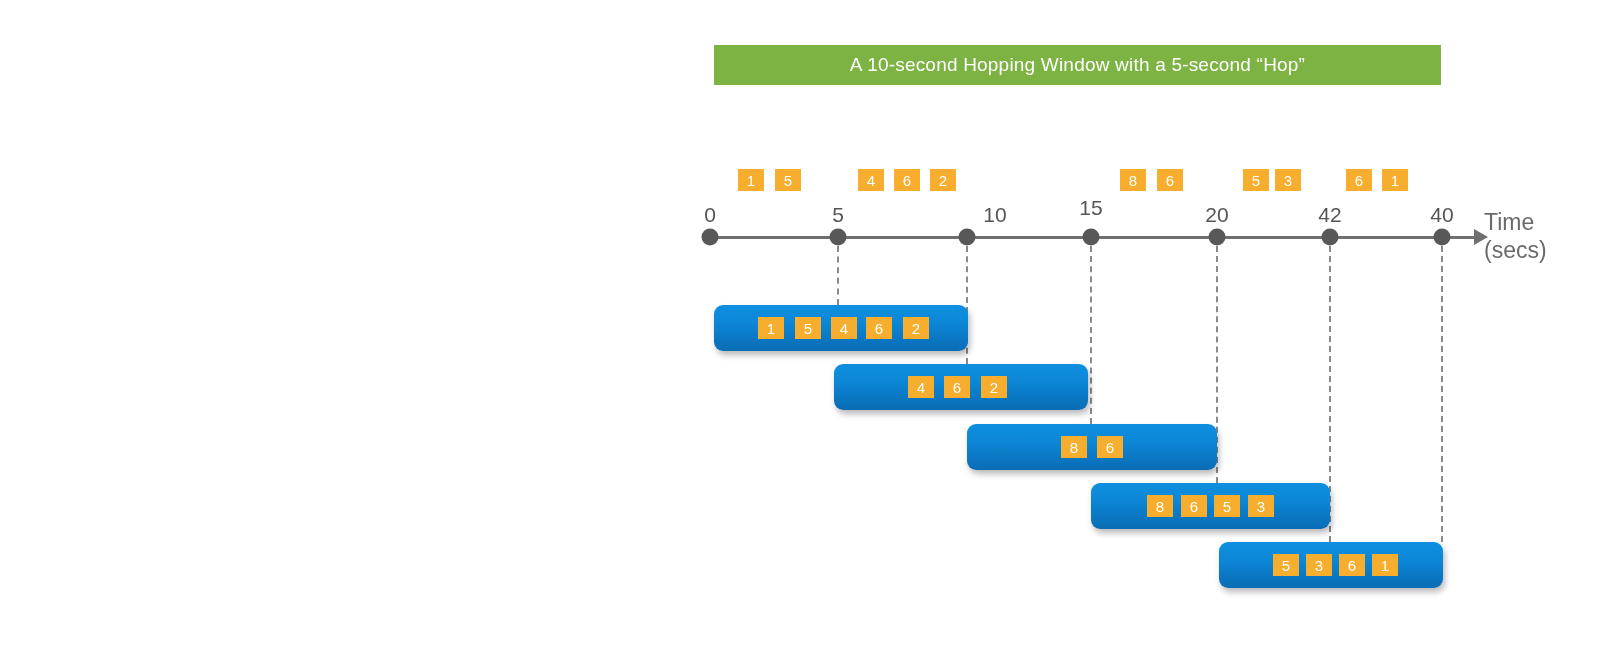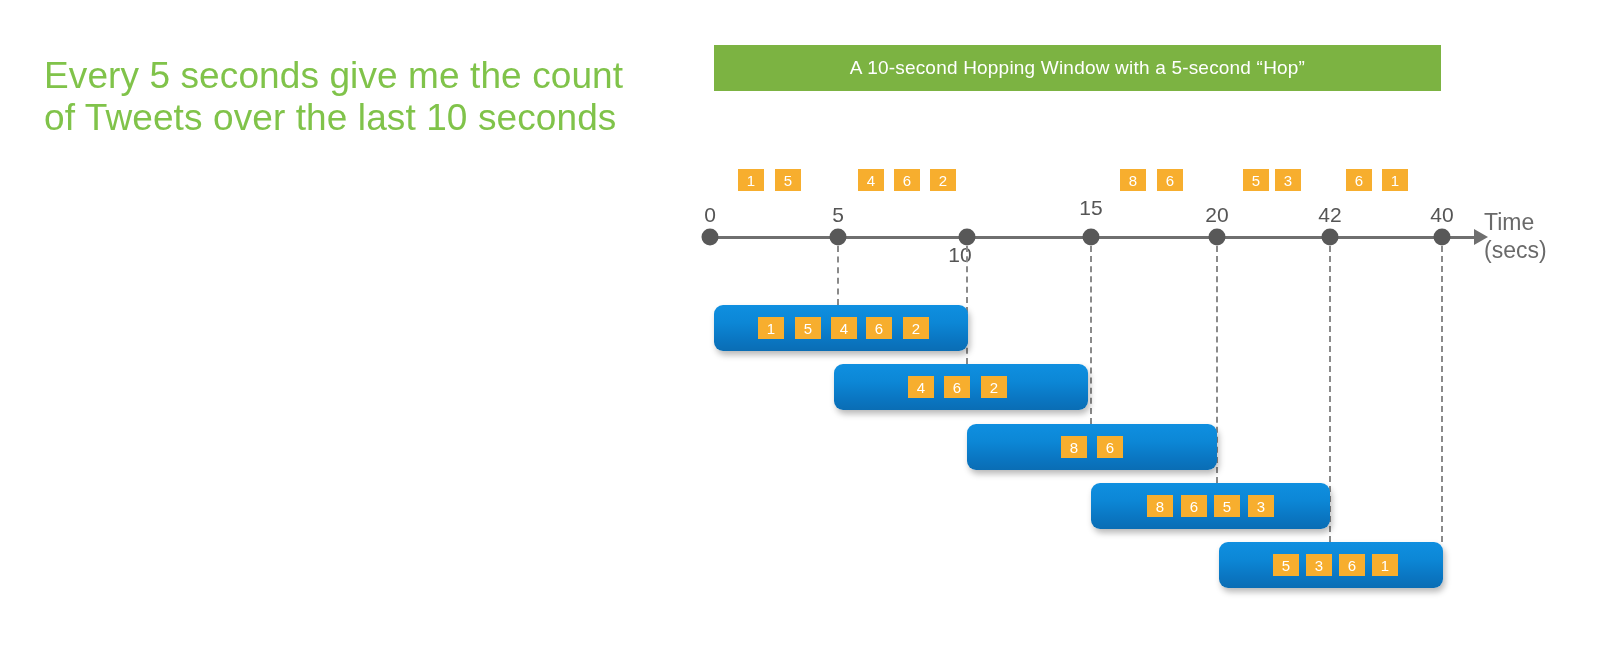--- a/index.html
+++ b/index.html
@@ -22,21 +22,21 @@
     line-height:42px;
     font-weight:400;
     letter-spacing:0.1px;
     white-space:pre-wrap;
   }
 
   
   .banner{
     position:absolute;
     left:714px; top:45px;
-    width:727px; height:46px;
+    width:727px; height:40px;
     background:#7CB342;
     display:flex; align-items:center; justify-content:center;
   }
   .banner-text{
     color:#ffffff;
     font-size:19px;
     font-weight:400;
     letter-spacing:.2px;
     white-space:nowrap;
   }
@@ -111,41 +111,40 @@
     font-size:15px;
     display:flex;align-items:center;justify-content:center;
     line-height:1;
   }
 </style>
 </head>
 <body>
 
 <div id="stage">
 
-  <div class="headline">Every 5 seconds give me the count of Tweets over the last 10 seconds</div>
 
   <div class="banner">
     <span class="banner-text">A 10-second Hopping Window with a 5-second “Hop”</span>
   </div>
 
   <div>
     <div class="axis-line"></div>
     <div class="axis-arrow"></div>
     <div class="time-label">
       <div>Time</div>
       <div>(secs)</div>
     </div>
   </div>
 
   <div id="ticks-layer">
       <div class="tick-label" style="left: 710px; top: 203px;">0</div>
       <div class="tick-dot" style="left: 710px; top: 237px;"></div>
       <div class="tick-label" style="left: 838px; top: 203px;">5</div>
       <div class="tick-dot" style="left: 838px; top: 237px;"></div>
-      <div class="tick-label" style="left: 960px; top: 203px; margin-top: 40px;">10</div>
+      <div class="tick-label" style="left: 995px; top: 203px;">10</div>
       <div class="tick-dot" style="left: 967px; top: 237px;"></div>
       <div class="tick-label" style="left: 1091px; top: 196px;">15</div>
       <div class="tick-dot" style="left: 1091px; top: 237px;"></div>
       <div class="tick-label" style="left: 1217px; top: 203px; text-align: right;">20</div>
       <div class="tick-dot" style="left: 1217px; top: 237px;"></div>
       <div class="tick-label" style="left: 1330px; top: 203px;">42</div>
       <div class="tick-dot" style="left: 1330px; top: 237px;"></div>
       <div class="tick-label" style="left: 1442px; top: 203px;">40</div>
       <div class="tick-dot" style="left: 1442px; top: 237px;"></div>
     </div>

